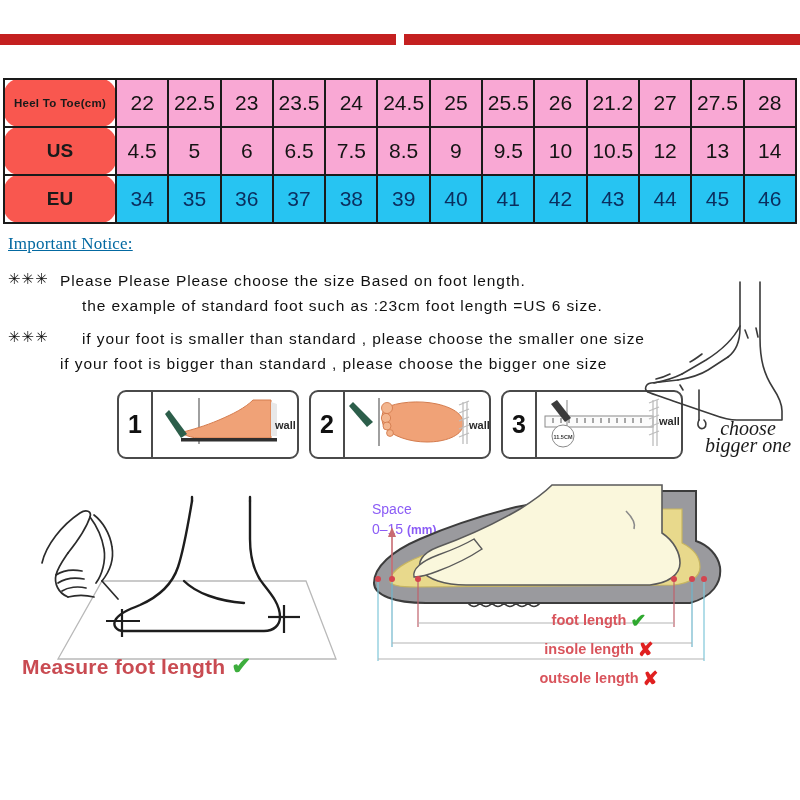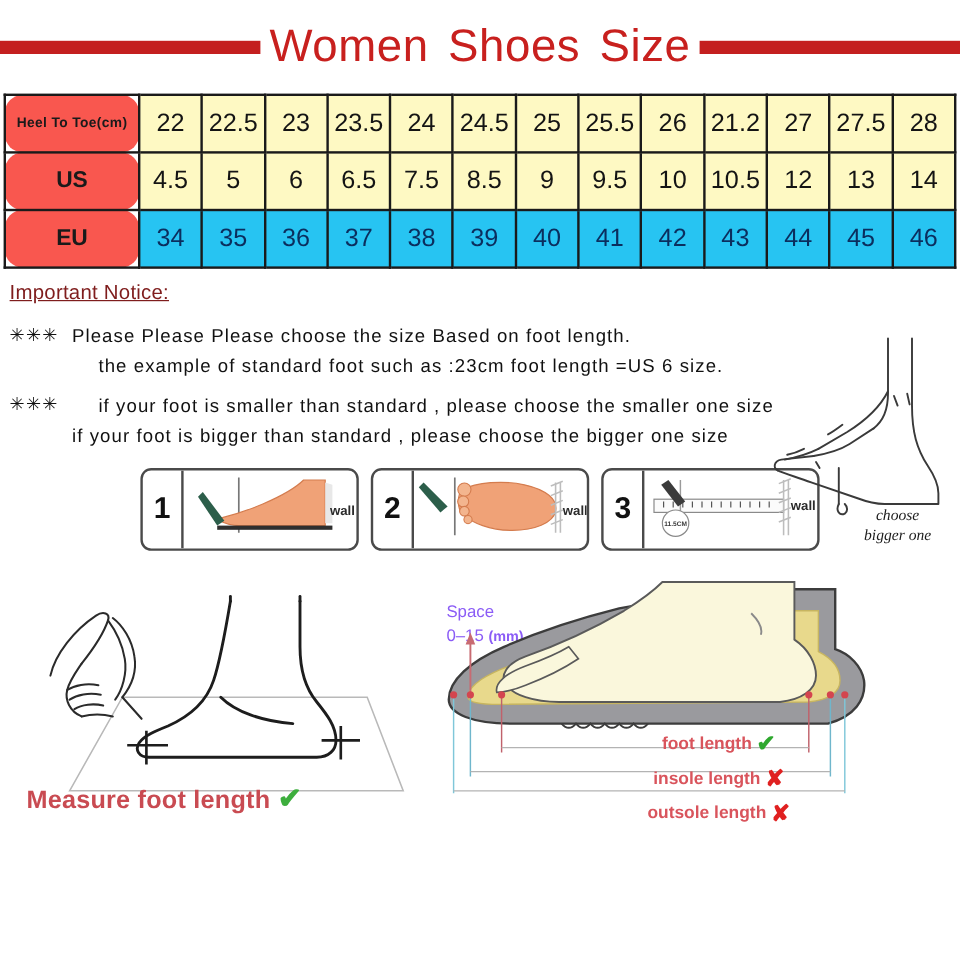--- a/index.html
+++ b/index.html
@@ -65,45 +65,46 @@
     border-radius: 15px;
   }
   .row-head.small {
     font-size: 11.5px;
     letter-spacing: 0.3px;
   }
   .row-head.big {
     font-size: 19px;
   }
   td.cell-cm, td.cell-us {
-    background: #fef9c3;
+    background: #f9a8d4;
     color: #141414;
     font-size: 21px;
     font-weight: 500;
   }
   td.cell-eu {
     background: #27C4F2;
     color: #0B2E5E;
     font-size: 21px;
     font-weight: 500;
   }
 
   
   .notice {
     margin: 10px 0 0 8px;
     position: relative;
   }
   .notice-title {
-    color: #7f1d1d;
+    color: #0369a1;
     font-size: 17px;
     font-weight: 500;
     text-decoration: underline;
     letter-spacing: 0.2px;
     margin-bottom: 14px;
     display: inline-block;
+    font-family: Liberation Serif, serif;
   }
   .notice-block {
     display: flex;
     align-items: flex-start;
     margin-bottom: 8px;
   }
   .stars {
     font-size: 15px;
     letter-spacing: 1px;
     color: #111;
@@ -128,21 +129,21 @@
     top: 278px;
     width: 152px;
     height: 170px;
   }
   .choose-cap {
     position: absolute;
     left: 700px;
     top: 420px;
     font-family: "Liberation Serif", serif;
     font-style: italic;
-    font-size: 13px;
+    font-size: 20px;
     color: #1a1a1a;
     line-height: 17px;
     text-align: center;
     width: 96px;
   }
 
   
   .steps {
     display: flex;
     justify-content: center;
@@ -230,23 +231,20 @@
   }
   .legend-line .mark { margin-left: 4px; font-size: 19px; line-height: 1; }
   .mark.ok { color: #2EA82E; }
   .mark.no { color: #E02020; }
 </style>
 </head>
 <body>
 
 <div class="title-row">
   <div class="title-bar left"></div>
-  <div class="title-text">
-    <span class="w">Women</span><span class="s1">Shoes</span><span>Size</span>
-  </div>
   <div class="title-bar right"></div>
 </div>
 
 <table class="size-table">
   <tbody>
     <tr>
       <td class="row-head small">Heel To Toe(cm)</td>
       <td class="cell-cm">22</td>
       <td class="cell-cm">22.5</td>
       <td class="cell-cm">23</td>

